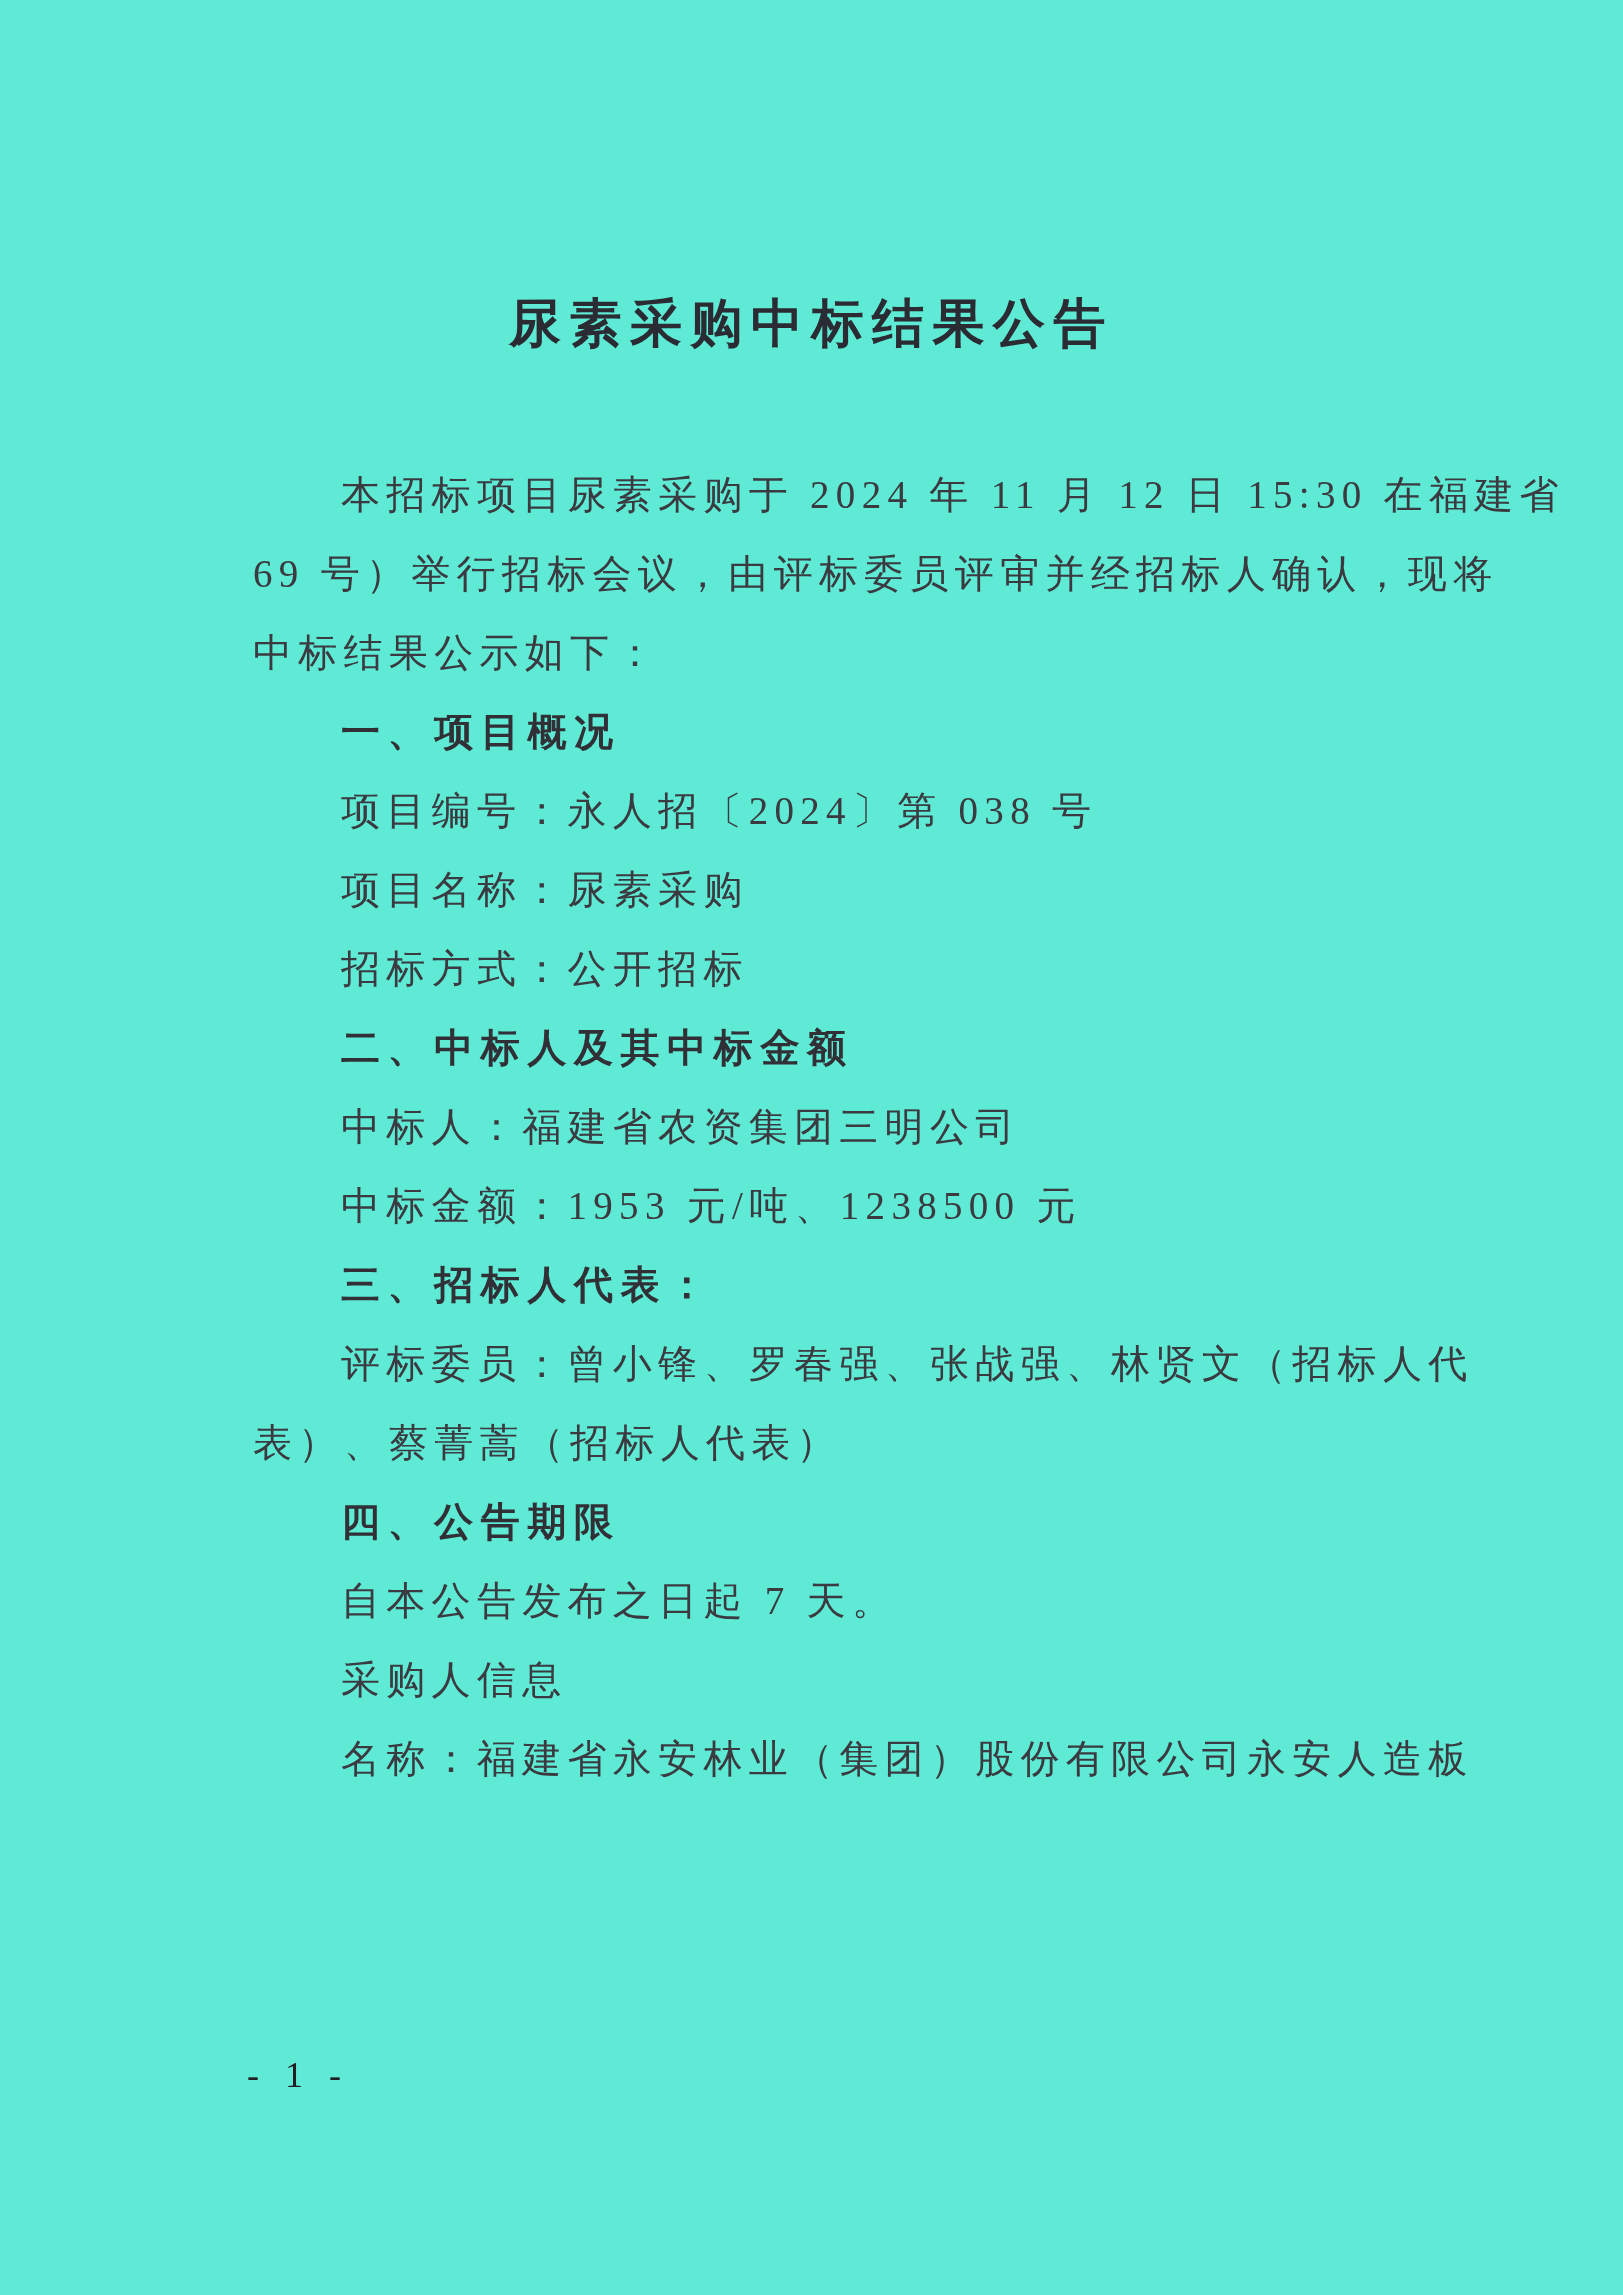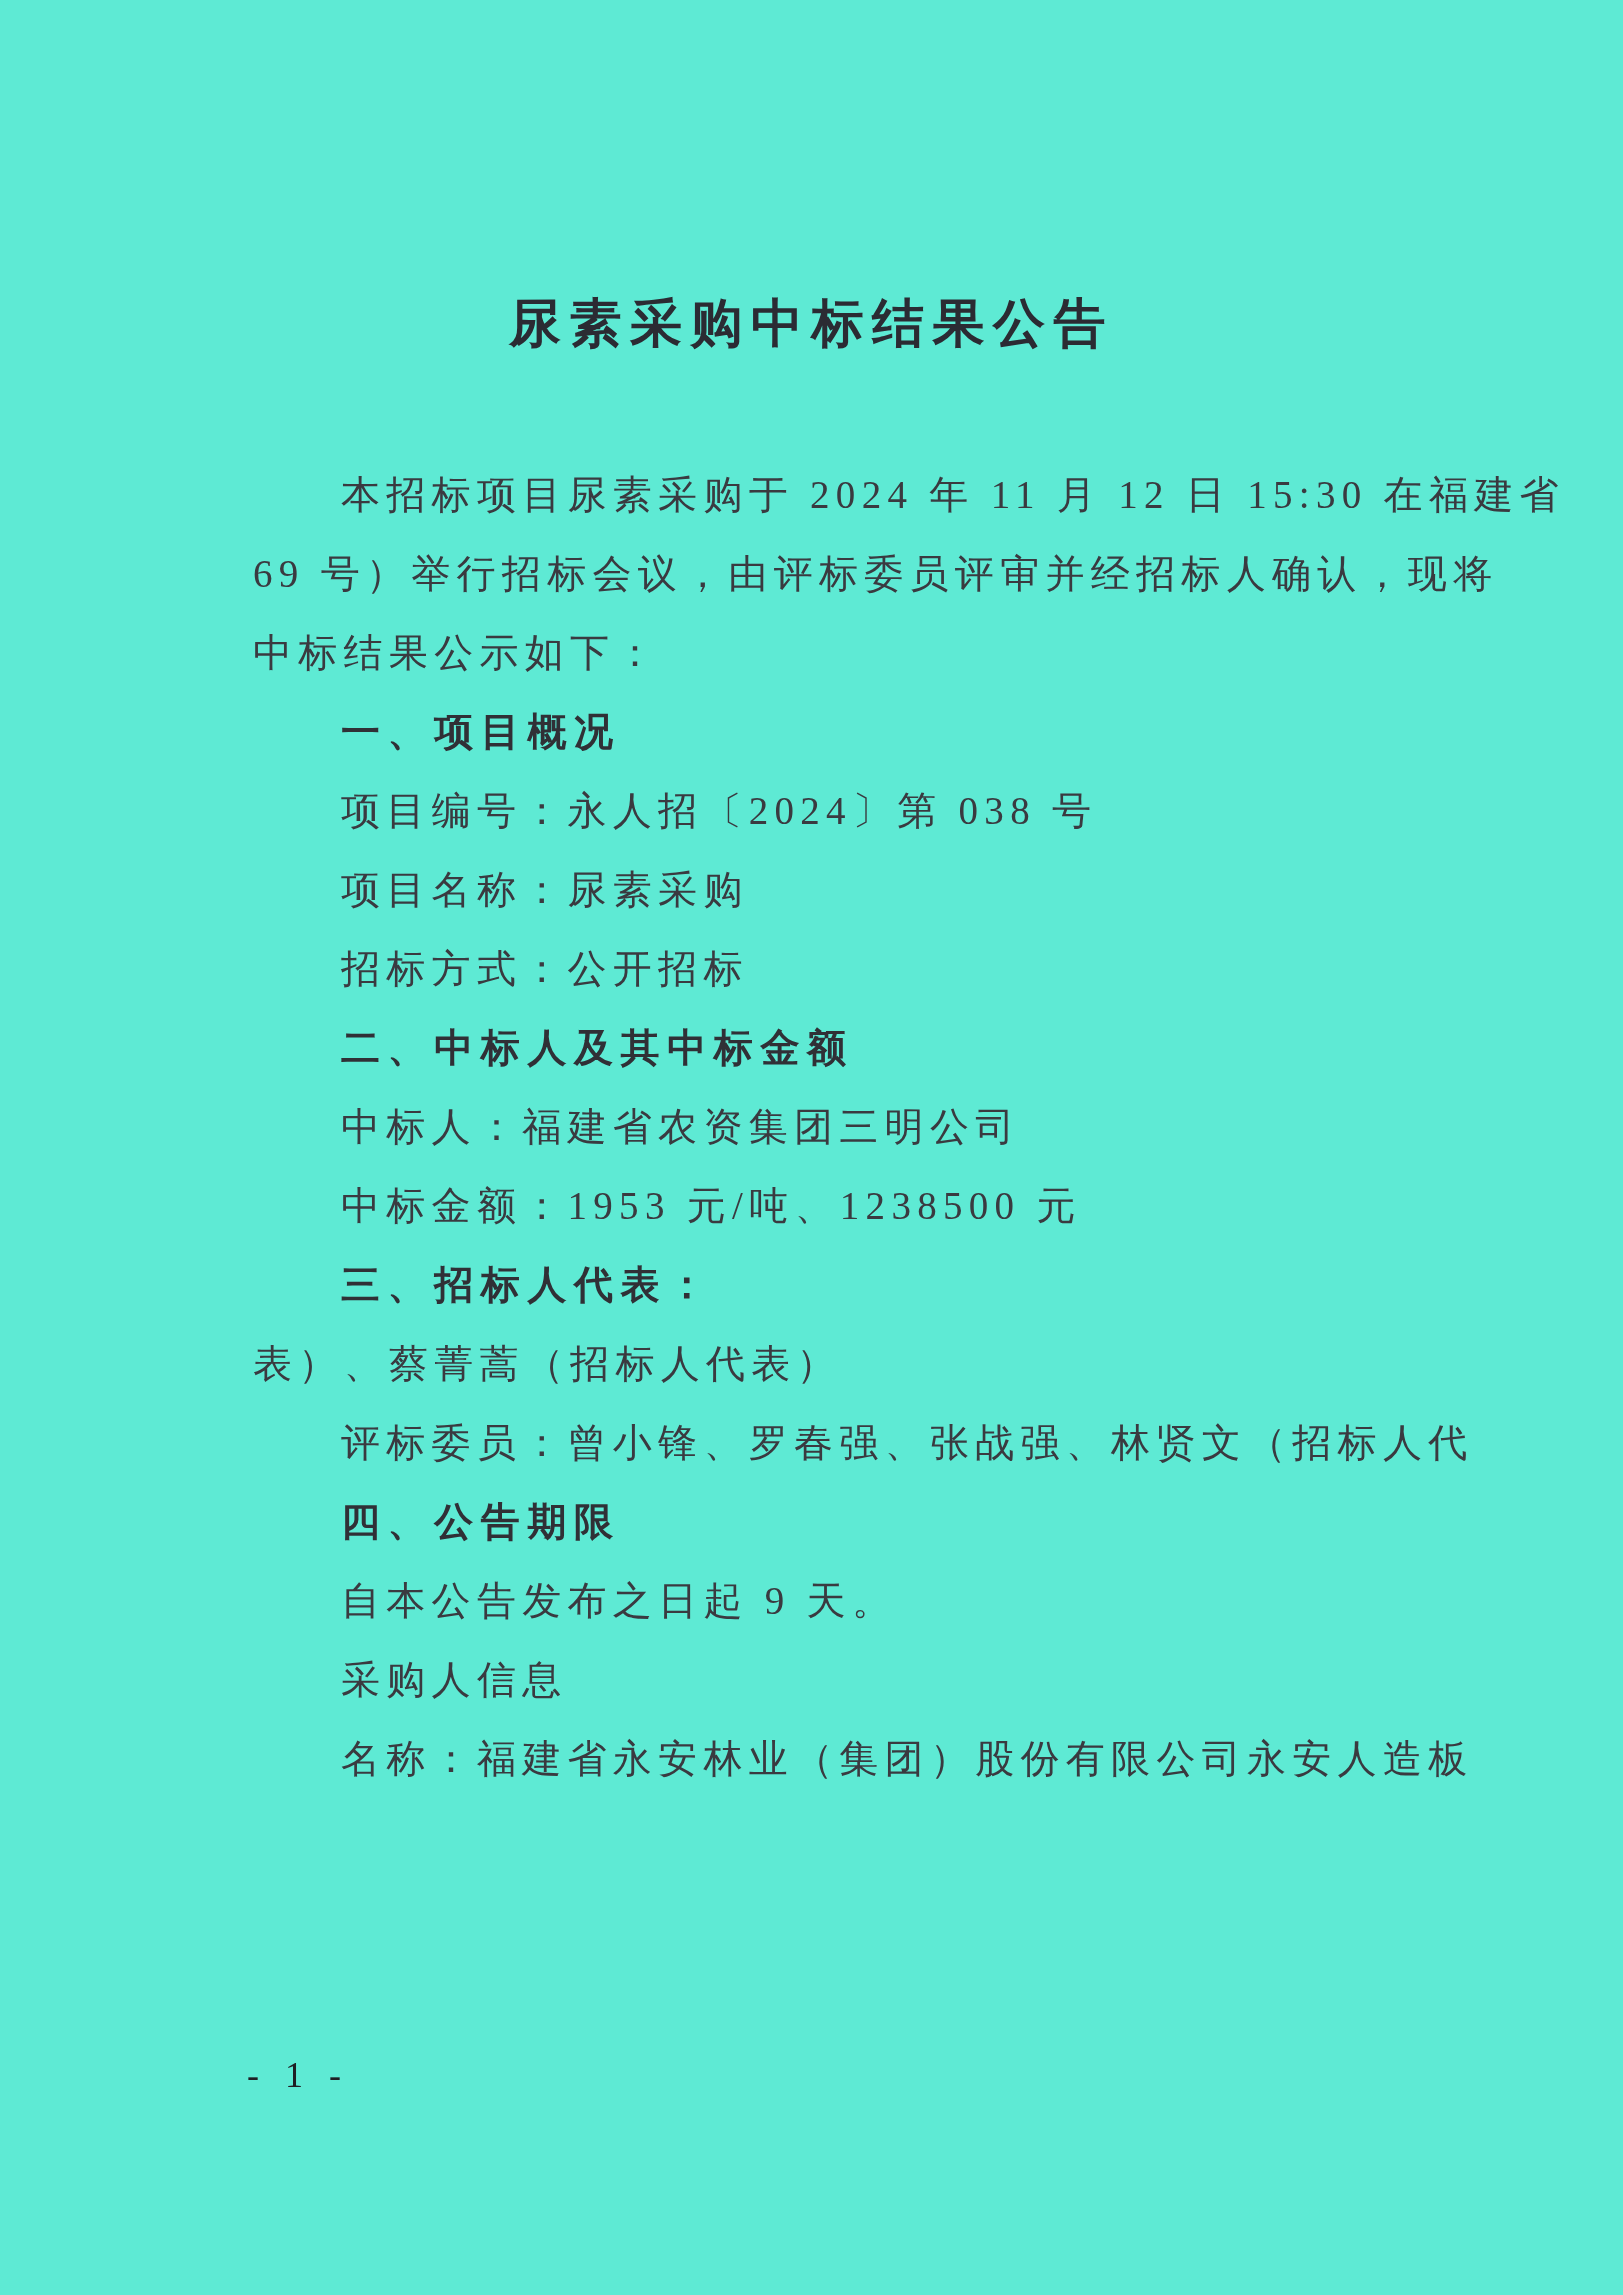--- a/index.html
+++ b/index.html
@@ -78,24 +78,24 @@
     <div class="line">69 号）举行招标会议，由评标委员评审并经招标人确认，现将</div>
     <div class="line">中标结果公示如下：</div>
     <div class="line indent heading">一、项目概况</div>
     <div class="line indent">项目编号：永人招〔2024〕第 038 号</div>
     <div class="line indent">项目名称：尿素采购</div>
     <div class="line indent">招标方式：公开招标</div>
     <div class="line indent heading">二、中标人及其中标金额</div>
     <div class="line indent">中标人：福建省农资集团三明公司</div>
     <div class="line indent">中标金额：1953 元/吨、1238500 元</div>
     <div class="line indent heading">三、招标人代表：</div>
+    <div class="line indent">评标委员：曾小锋、罗春强、张战强、林贤文（招标人代</div>
     <div class="line">表）、蔡菁蒿（招标人代表）</div>
-    <div class="line indent">评标委员：曾小锋、罗春强、张战强、林贤文（招标人代</div>
     <div class="line indent heading">四、公告期限</div>
-    <div class="line indent">自本公告发布之日起 9 天。</div>
+    <div class="line indent">自本公告发布之日起 7 天。</div>
     <div class="line indent">采购人信息</div>
     <div class="line indent">名称：福建省永安林业（集团）股份有限公司永安人造板</div>
   </div>
 
   <div class="page-footer">- 1 -</div>
 
 </div>
 
 
 </body></html>

